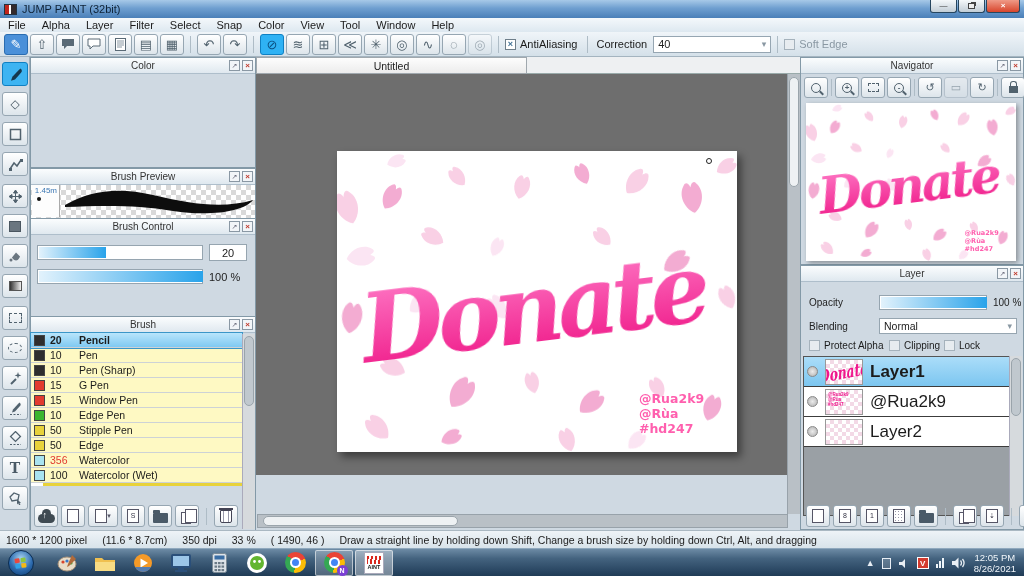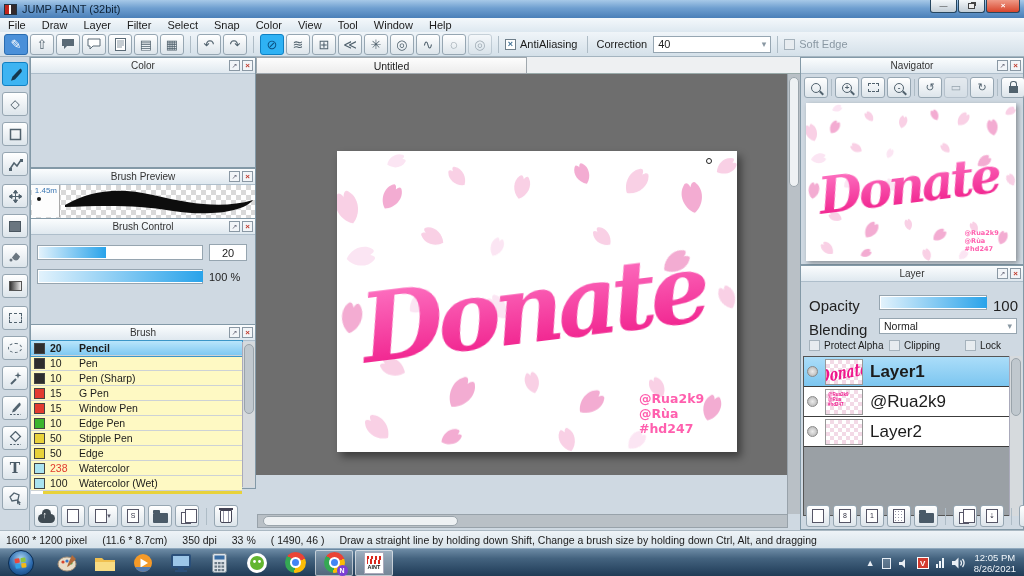--- a/index.html
+++ b/index.html
@@ -131,21 +131,21 @@
   .mag { position:relative; width:10px; height:10px; border:1.5px solid #51626e; border-radius:50%;
     font-size:8px; line-height:8px; text-align:center; color:#51626e; font-weight:bold; }
   .mag::after { content:""; position:absolute; width:5px; height:2px; background:#51626e; transform:rotate(45deg); right:-4px; bottom:-2px; }
   .fit { width:11px; height:9px; border:1.5px dashed #51626e; }
   .lockic { width:9px; height:7px; background:#51626e; position:relative; margin-top:4px; }
   .lockic::before { content:""; position:absolute; top:-5px; left:1px; width:5px; height:5px;
     border:1.5px solid #51626e; border-bottom:none; border-radius:3px 3px 0 0; }
   #nav-thumb { position:absolute; left:5px; top:45px; width:210px; height:158px; background:#fff; box-shadow:2px 2px 5px rgba(0,0,0,.35); }
 
   
-  .lp-label { position:absolute; font-size:15px; color:#222; }
+  .lp-label { position:absolute; font-size:10px; color:#222; }
   #blend-select { position:absolute; left:78px; top:36px; width:138px; height:16px; background:#fff; border:1px solid #96a5b0;
     font-size:10.5px; display:flex; align-items:center; justify-content:space-between; padding:0 4px; }
   .lcheck { position:absolute; font-size:10px; display:flex; align-items:center; gap:4px; }
   #layer-list { position:absolute; left:2px; top:74px; width:207px; height:160px; background:#9aa0a5; border:1px solid #555; }
   .lrow { height:30px; background:#fff; border-bottom:1px solid #3c3c3c; display:flex; align-items:center; gap:7px; padding:0 0 0 3px; }
   .lrow.sel { background:linear-gradient(#abddf9,#7cc6f0); }
   .vis { width:11px; height:11px; border-radius:50%; background:radial-gradient(#ececec,#aeaeae); border:1px solid #8a8a8a; flex:0 0 auto; }
   .lthumb { width:38px; height:26px; border:1px solid #999; flex:0 0 auto; position:relative; overflow:hidden;
     background-image:linear-gradient(45deg,#f3d9e6 25%,transparent 25%,transparent 75%,#f3d9e6 75%),
       linear-gradient(45deg,#f3d9e6 25%,#fff 25%,#fff 75%,#f3d9e6 75%);
@@ -239,21 +239,21 @@
   <div id="title-text">JUMP PAINT (32bit)</div>
   <div class="winbtns">
     <div class="wb">—</div>
     <div class="wb"><span class="restore-glyph"></span></div>
     <div class="wb close">×</div>
   </div>
 </div>
 
 <div class="abs" id="menubar">
   <span class="menu-item">File</span>
-  <span class="menu-item">Draw</span>
+  <span class="menu-item">Alpha</span>
   <span class="menu-item">Layer</span>
   <span class="menu-item">Filter</span>
   <span class="menu-item">Select</span>
   <span class="menu-item">Snap</span>
   <span class="menu-item">Color</span>
   <span class="menu-item">View</span>
   <span class="menu-item">Tool</span>
   <span class="menu-item">Window</span>
   <span class="menu-item">Help</span>
 </div>
@@ -448,21 +448,21 @@
         <div class="sfill" style="width:41%"></div>
       </div>
     <div class="valbox" style="left:178px;top:9px;width:38px">20</div>
     <div class="slider" style="left:6px;top:34px;width:166px">
         <div class="sfill" style="width:100%"></div>
       </div>
     <div class="vallabel" style="left:178px;top:36px">100 %</div>
   </div>
 </div>
 
-<div class="panel" style="left:30px;top:324px;width:226px;height:165px">
+<div class="panel" style="left:30px;top:316px;width:226px;height:215px">
   <div class="ptitle"><span>Brush</span>
     <div class="pctrl">
       <div class="pic">↗</div>
       <div class="pic x">×</div>
     </div>
   </div>
   <div style="position:relative;height:153px;background:#fff;margin-right:13px">
     <div class="brow sel">
         <span class="sw" style="background: rgb(46, 46, 46);"></span>
         <span class="num">20</span>
@@ -498,21 +498,21 @@
         <span class="num">50</span>
         <span>Stipple Pen</span>
       </div>
     <div class="brow">
         <span class="sw" style="background: rgb(232, 210, 58);"></span>
         <span class="num">50</span>
         <span>Edge</span>
       </div>
     <div class="brow">
         <span class="sw" style="background: rgb(169, 227, 240);"></span>
-        <span class="num red">238</span>
+        <span class="num red">356</span>
         <span>Watercolor</span>
       </div>
     <div class="brow">
         <span class="sw" style="background: rgb(169, 227, 240);"></span>
         <span class="num">100</span>
         <span>Watercolor (Wet)</span>
       </div>
     <div style="height:3px;background:#e8d23a;border-left:12px solid #fff"></div>
   </div>
   <div class="vscroll" style="right:0;top:17px;bottom:1px">
@@ -626,21 +626,21 @@
       <span style="color:#8a98a3;font-size:9px">▾</span>
     </div>
     <div class="lcheck" style="left:8px;top:58px">
         <span class="cb off"></span>
         <span>Protect Alpha</span>
       </div>
     <div class="lcheck" style="left:88px;top:58px">
         <span class="cb off"></span>
         <span>Clipping</span>
       </div>
-    <div class="lcheck" style="left:164px;top:58px">
+    <div class="lcheck" style="left:143px;top:58px">
         <span class="cb off"></span>
         <span>Lock</span>
       </div>
     <div id="layer-list">
       <div class="lrow sel">
         <span class="vis"></span>
         <span class="lthumb"><svg width="36" height="24" viewBox="60 90 280 130" preserveAspectRatio="none">
               <text x="196" y="190" text-anchor="middle" font-size="95" font-style="italic" font-weight="bold" fill="#f0148c" transform="rotate(-7 200 160)">Donate</text>
             </svg></span>
         <span class="lname">Layer1</span>

